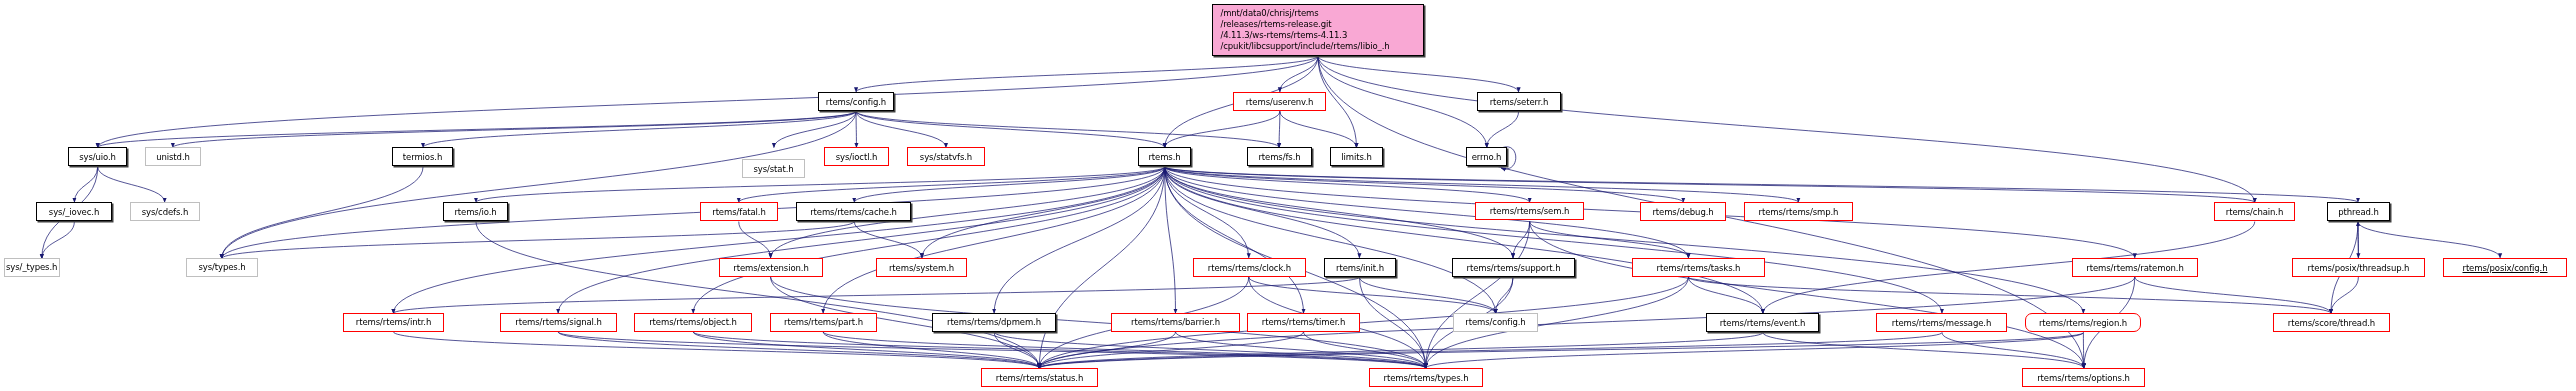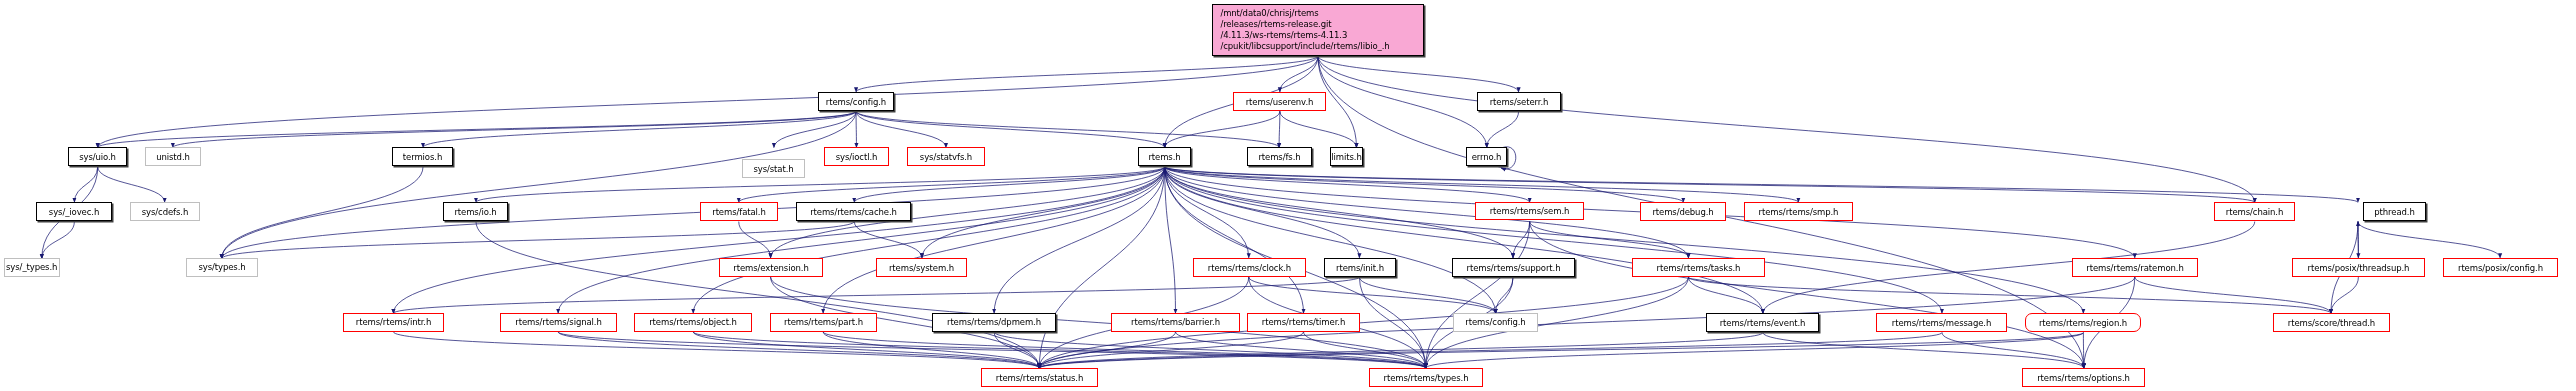--- a/index.html
+++ b/index.html
@@ -150,43 +150,43 @@
     <div class="node ext" style="left: 1233px; top: 92px; width: 93px; height: 19px;">rtems/userenv.h</div>
     <div class="node withshadow" style="left: 1477px; top: 92px; width: 84px; height: 19px;">rtems/seterr.h</div>
     <div class="node withshadow" style="left: 68px; top: 147px; width: 59px; height: 19px;">sys/uio.h</div>
     <div class="node missing" style="left: 145px; top: 147px; width: 56px; height: 19px;">unistd.h</div>
     <div class="node withshadow" style="left: 392px; top: 147px; width: 61px; height: 19px;">termios.h</div>
     <div class="node missing" style="left: 742px; top: 147px; width: 63px; height: 19px; margin-top: 12px;">sys/stat.h</div>
     <div class="node ext" style="left: 824px; top: 147px; width: 65px; height: 19px;">sys/ioctl.h</div>
     <div class="node ext" style="left: 907px; top: 147px; width: 78px; height: 19px;">sys/statvfs.h</div>
     <div class="node withshadow" style="left: 1138px; top: 147px; width: 53px; height: 19px;">rtems.h</div>
     <div class="node withshadow" style="left: 1247px; top: 147px; width: 65px; height: 19px;">rtems/fs.h</div>
-    <div class="node withshadow" style="left: 1330px; top: 147px; width: 33px; height: 19px;">limits.h</div>
+    <div class="node withshadow" style="left: 1330px; top: 147px; width: 53px; height: 19px;">limits.h</div>
     <div class="node withshadow" style="left: 1466px; top: 147px; width: 41px; height: 19px;">errno.h</div>
     <div class="node withshadow" style="left: 36px; top: 202px; width: 76px; height: 19px;">sys/_iovec.h</div>
     <div class="node missing" style="left: 130px; top: 202px; width: 70px; height: 19px;">sys/cdefs.h</div>
     <div class="node withshadow" style="left: 443px; top: 202px; width: 65px; height: 19px;">rtems/io.h</div>
     <div class="node ext" style="left: 700px; top: 202px; width: 78px; height: 19px;">rtems/fatal.h</div>
     <div class="node withshadow" style="left: 796px; top: 202px; width: 115px; height: 19px;">rtems/rtems/cache.h</div>
     <div class="node ext" style="left: 1475px; top: 202px; width: 109px; height: 18px;">rtems/rtems/sem.h</div>
     <div class="node ext" style="left: 1640px; top: 202px; width: 86px; height: 19px;">rtems/debug.h</div>
     <div class="node ext" style="left: 1744px; top: 202px; width: 109px; height: 19px;">rtems/rtems/smp.h</div>
     <div class="node ext" style="left: 2214px; top: 202px; width: 81px; height: 19px;">rtems/chain.h</div>
-    <div class="node withshadow" style="left: 2327px; top: 202px; width: 63px; height: 19px; margin-left: 36px;">pthread.h</div>
+    <div class="node withshadow" style="left: 2327px; top: 202px; width: 63px; height: 19px;">pthread.h</div>
     <div class="node missing" style="left: 3.7px; top: 258px; width: 56px; height: 18.5px;">sys/_types.h</div>
     <div class="node missing" style="left: 186px; top: 258px; width: 72px; height: 18.5px;">sys/types.h</div>
     <div class="node ext" style="left: 719px; top: 258px; width: 104px; height: 19px;">rtems/extension.h</div>
     <div class="node ext" style="left: 876px; top: 258px; width: 91px; height: 19px;">rtems/system.h</div>
     <div class="node ext" style="left: 1193px; top: 258px; width: 113px; height: 19px;">rtems/rtems/clock.h</div>
     <div class="node withshadow" style="left: 1324px; top: 258px; width: 72px; height: 19px;">rtems/init.h</div>
     <div class="node withshadow" style="left: 1452px; top: 258px; width: 123px; height: 19px;">rtems/rtems/support.h</div>
     <div class="node ext" style="left: 1632px; top: 258px; width: 133px; height: 19px;">rtems/rtems/tasks.h</div>
     <div class="node ext" style="left: 2072px; top: 258px; width: 126px; height: 19px;">rtems/rtems/ratemon.h</div>
     <div class="node ext" style="left: 2292px; top: 258px; width: 133px; height: 19px;">rtems/posix/threadsup.h</div>
-    <div class="node ext" style="left: 2443px; top: 258px; width: 115px; height: 19px;">rtems/posix/config.h</div>
+    <div class="node ext" style="left: 2443px; top: 258px; width: 124px; height: 19px; text-decoration: underline;">rtems/posix/config.h</div>
     <div class="node ext" style="left: 343px; top: 313px; width: 101px; height: 18.5px;">rtems/rtems/intr.h</div>
     <div class="node ext" style="left: 500px; top: 313px; width: 117px; height: 18.5px;">rtems/rtems/signal.h</div>
     <div class="node ext" style="left: 634px; top: 313px; width: 118px; height: 18.5px;">rtems/rtems/object.h</div>
     <div class="node ext" style="left: 770px; top: 313px; width: 107px; height: 18.5px;">rtems/rtems/part.h</div>
     <div class="node withshadow" style="left: 932px; top: 313px; width: 124px; height: 18.5px;">rtems/rtems/dpmem.h</div>
     <div class="node ext" style="left: 1111px; top: 313px; width: 129px; height: 18.5px;">rtems/rtems/barrier.h</div>
     <div class="node ext" style="left: 1247px; top: 313px; width: 113px; height: 18.5px;">rtems/rtems/timer.h</div>
     <div class="node missing" style="left: 1453px; top: 313px; width: 85px; height: 18.5px;">rtems/config.h</div>
     <div class="node withshadow" style="left: 1706px; top: 313px; width: 113px; height: 19px;">rtems/rtems/event.h</div>
     <div class="node ext" style="left: 1876px; top: 313px; width: 131px; height: 19px;">rtems/rtems/message.h</div>

